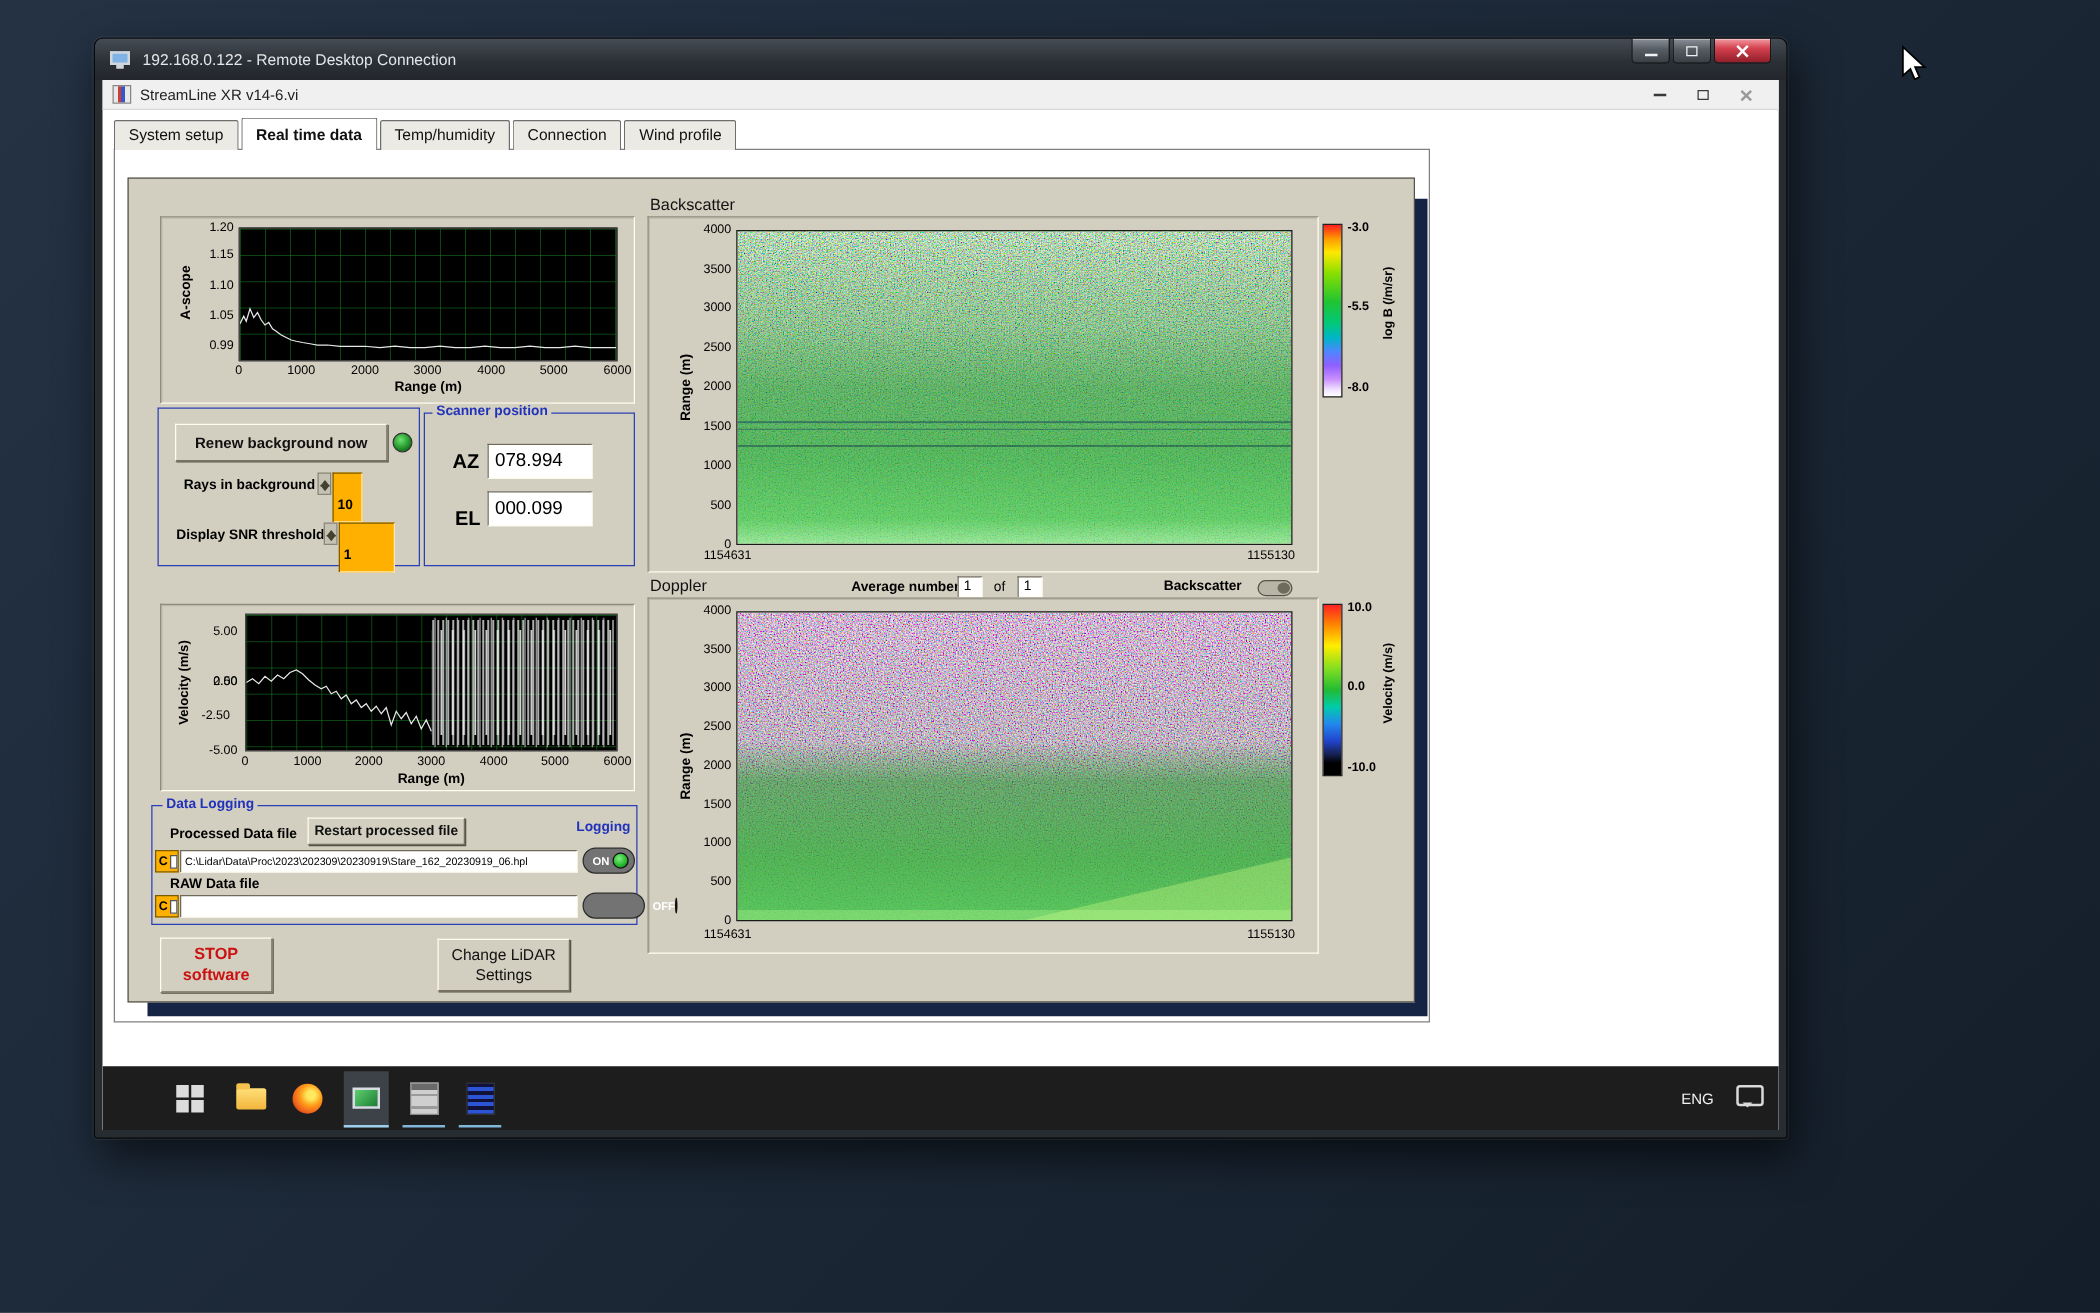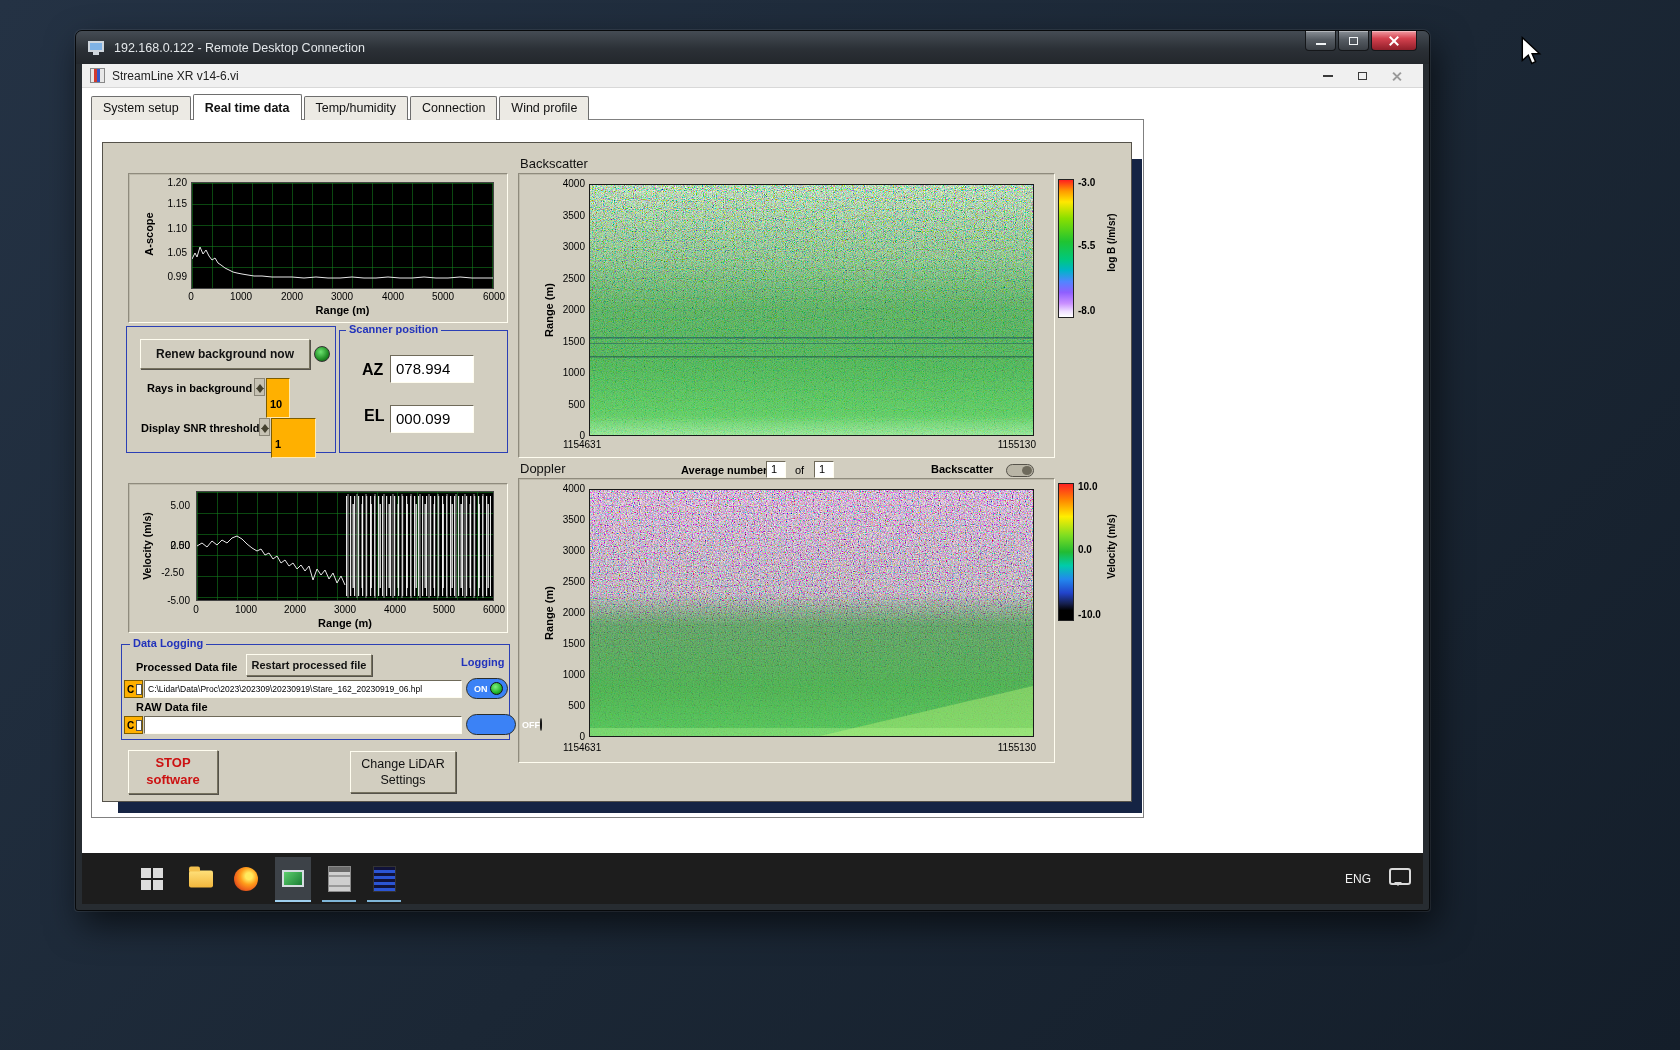--- a/index.html
+++ b/index.html
@@ -86,21 +86,21 @@
   .cbt { position:absolute; font-size:10px; font-weight:bold; color:#000; }
   .orangefld { position:absolute; background:#ffb000; border:1px solid; border-color:#7c5c00 #ffe9b0 #ffe9b0 #7c5c00;
                font-size:11px; font-weight:bold; color:#000; padding:19px 3px; }
   .whitefld { position:absolute; background:#fff; border:1px solid; border-color:#6f6a5a #fffdf0 #fffdf0 #6f6a5a;
               color:#000; }
   .spin { position:absolute; width:11px; height:18px; background:#c6c2b3; border:1px solid #8a8678; }
   .spin::before { content:""; position:absolute; left:1px; top:1px; border:4px solid transparent; border-bottom:5px solid #44412f; }
   .spin::after  { content:""; position:absolute; left:1px; top:9px; border:4px solid transparent; border-top:5px solid #44412f; }
   .led { position:absolute; width:16px; height:16px; border-radius:50%; border:1px solid #333;
          background:radial-gradient(circle at 40% 35%,#6ce370,#1f8c24 60%,#0c4a10); }
-  .pill { position:absolute; border-radius:11px; background:#3b82f6; border:1px solid #2a2d2a;
+  .pill { position:absolute; border-radius:11px; background:#737373; border:1px solid #2a2d2a;
           display:flex; align-items:center; }
   .pill .txt { color:#fff; font-size:9px; font-weight:bold; margin-left:7px; }
   .pill .dot { width:13px; height:13px; border-radius:50%; margin-left:auto; margin-right:4px; border:1px solid #111; }
   .dot.on  { background:radial-gradient(circle at 40% 35%,#7df07f,#23b52a 60%,#0d5c12); }
   .dot.off { background:#252a25; }
   .minitoggle { position:absolute; width:28px; height:13px; border-radius:7px; background:#b9b5a6; border:1px solid #55524a; }
   .minitoggle::after { content:""; position:absolute; right:1px; top:1px; width:10px; height:9px; border-radius:50%; background:#6e6a5c; }
   .cdrive { position:absolute; width:19px; height:18px; background:#ffb000; border:1px solid #7c5c00;
             font-size:10px; font-weight:bold; color:#000; display:flex; align-items:center; padding-left:2px; }
   .cdrive::after { content:""; width:7px; height:9px; background:#fff; border:1px solid #555; margin-left:2px; }
@@ -220,21 +220,21 @@
             <span class="label" style="left:14px;top:95px;">Display SNR threshold</span>
             <span class="spin" style="left:132px;top:91px;"></span>
             <span class="orangefld" style="left:144px;top:91px;width:45px;height:18px;">1</span>
           </div>
 
           <div class="bluegroup" style="left:236px;top:187px;width:169px;height:123px;">
             <span class="bluetitle" style="left:6px;">Scanner position</span>
             <span class="label" style="left:22px;top:30px;font-size:16px;">AZ</span>
             <span class="whitefld" style="left:50px;top:24px;width:84px;height:28px;font-size:15px;line-height:26px;padding-left:5px;">078.994</span>
             <span class="label" style="left:24px;top:76px;font-size:16px;">EL</span>
-            <span class="whitefld" style="left:50px;top:74px;width:84px;height:28px;font-size:15px;line-height:26px;padding-left:5px;">000.099</span>
+            <span class="whitefld" style="left:50px;top:62px;width:84px;height:28px;font-size:15px;line-height:26px;padding-left:5px;">000.099</span>
           </div>
 
           <span class="plainlabel" style="left:417px;top:13px;">Backscatter</span>
           <div class="frame3d" style="left:415px;top:30px;width:537px;height:285px;">
             <span class="rot" style="left:-8px;top:130px;width:76px;">Range (m)</span>
             <span class="yt" style="top:4px;width:66px;">4000</span>
             <span class="yt" style="top:36px;width:66px;">3500</span>
             <span class="yt" style="top:67px;width:66px;">3000</span>
             <span class="yt" style="top:99px;width:66px;">2500</span>
             <span class="yt" style="top:130px;width:66px;">2000</span>

